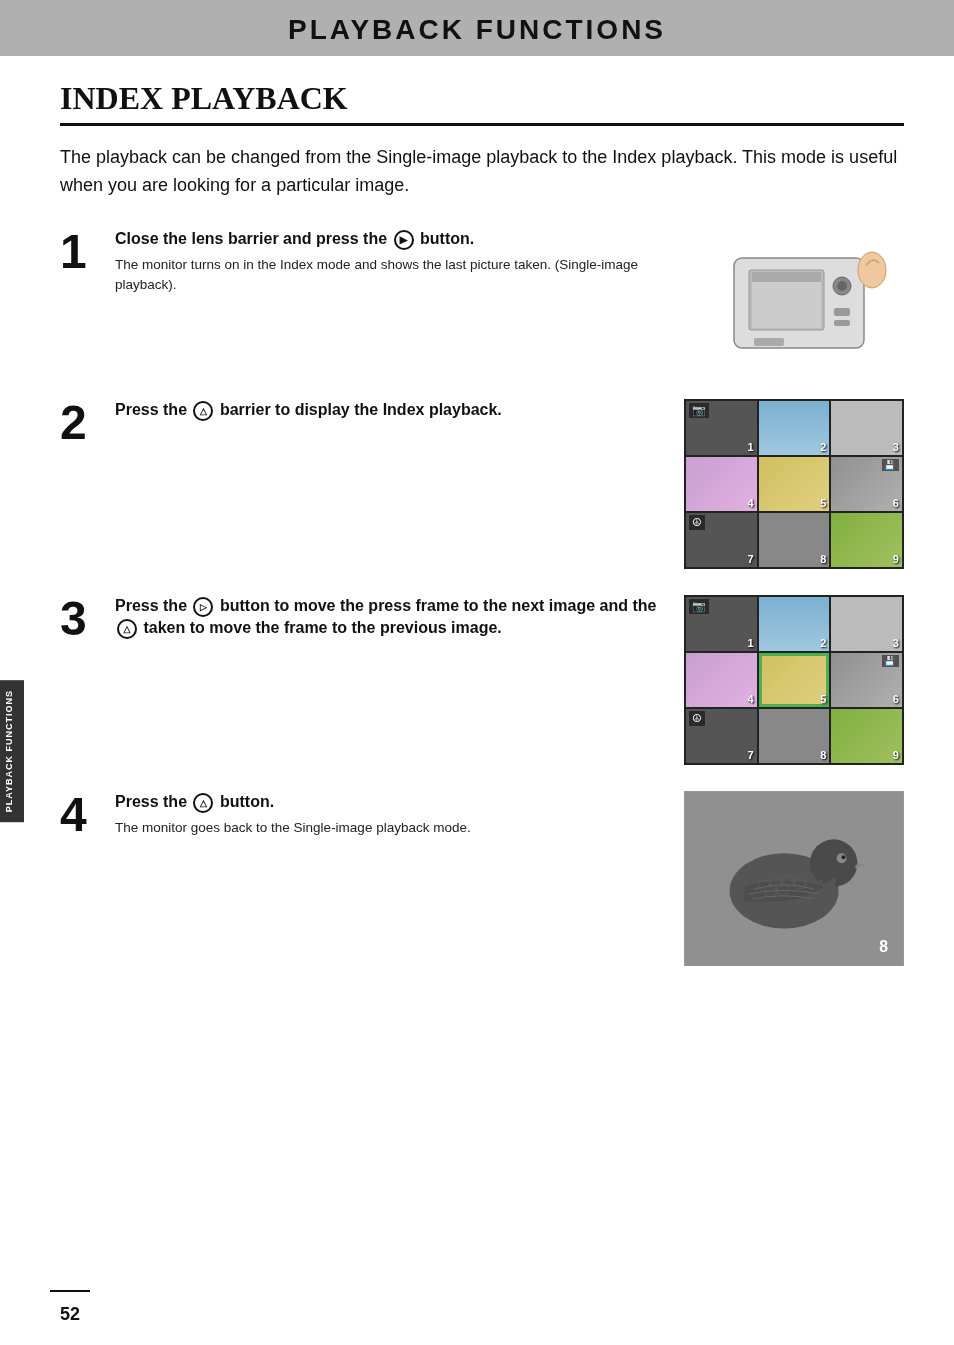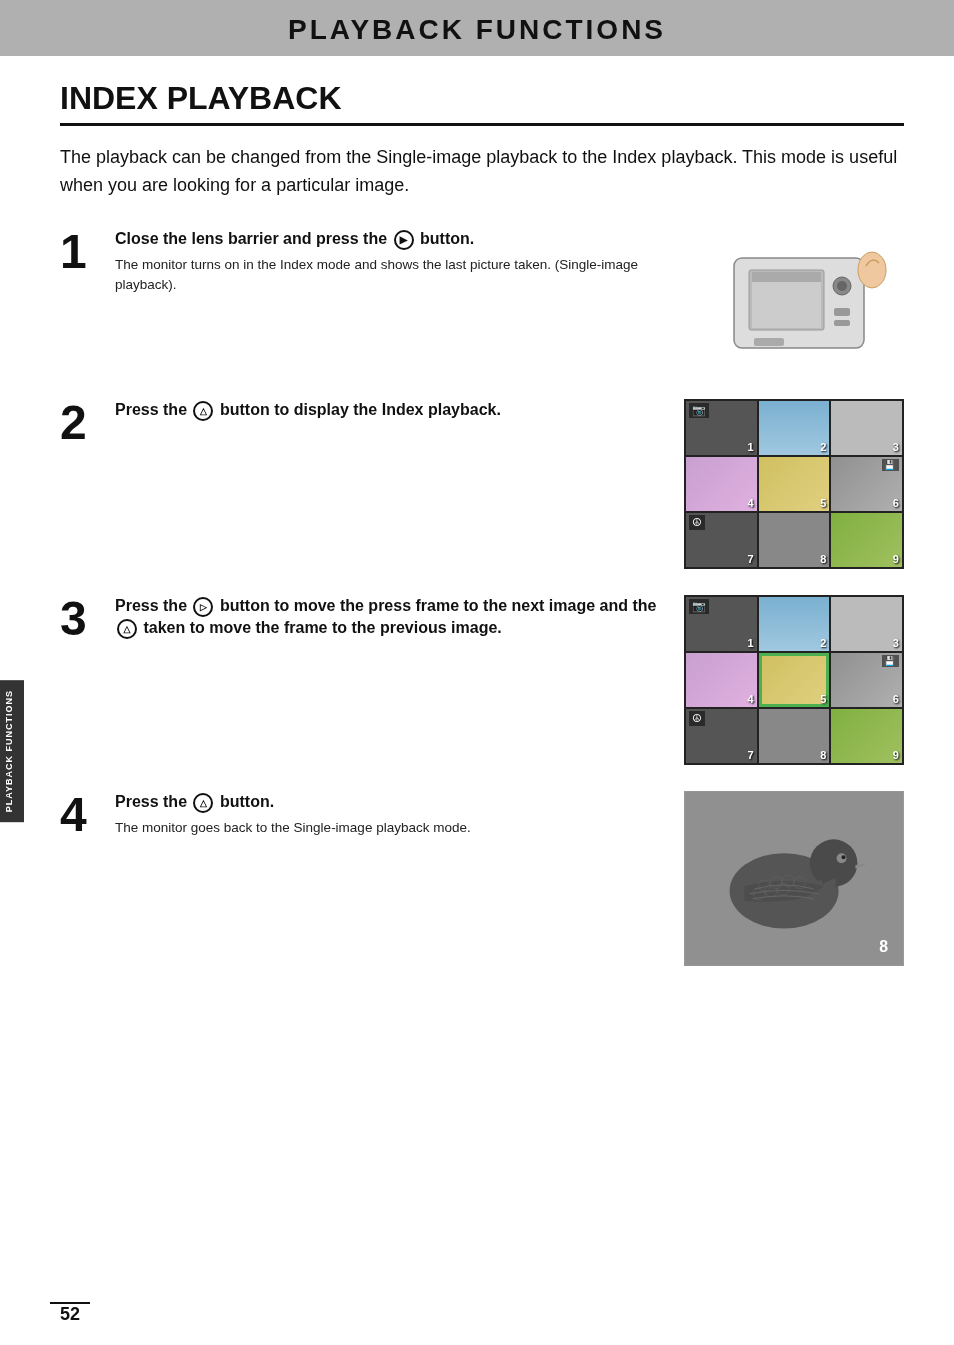--- a/index.html
+++ b/index.html
@@ -33,21 +33,21 @@
     }
 
     
     .section-title {
       font-size: 32px;
       font-weight: 900;
       color: #111;
       border-bottom: 3px solid #111;
       padding-bottom: 6px;
       margin-bottom: 18px;
-      font-family: Liberation Sans, sans-serif;
+      font-family: Liberation Serif, serif;
     }
 
     
     .intro-text {
       font-size: 18px;
       line-height: 1.55;
       margin-bottom: 28px;
       color: #111;
     }
 
@@ -73,21 +73,21 @@
 
     
     .page-number {
       position: absolute;
       bottom: 20px;
       left: 50px;
       font-size: 18px;
       font-weight: 900;
       color: #111;
       border-top: 2px solid #111;
-      padding-top: 0;
+      padding-top: 12px;
       width: 40px;
       text-align: center;
     }
 
     
     .grid-container {
       width: 220px;
       height: 170px;
       display: grid;
       grid-template-columns: repeat(3, 1fr);
@@ -281,21 +281,21 @@
         </svg>
       </div>
     </div>
 
     <div class="step-row">
       <div class="num-col">2</div>
       <div class="text-col">
         <div class="bold-title">
           <span>Press the </span>
           <span class="icon-btn-play">△</span>
-          <span> button to display the Index playback.</span>
+          <span> barrier to display the Index playback.</span>
         </div>
       </div>
       <div class="img-col">
 
         <div class="grid-container">
           <div class="grid-cell cell-dark">
             <span class="grid-cell-icon">📷</span>
             <span class="grid-cell-num">1</span>
           </div>
           <div class="grid-cell cell-sky">

